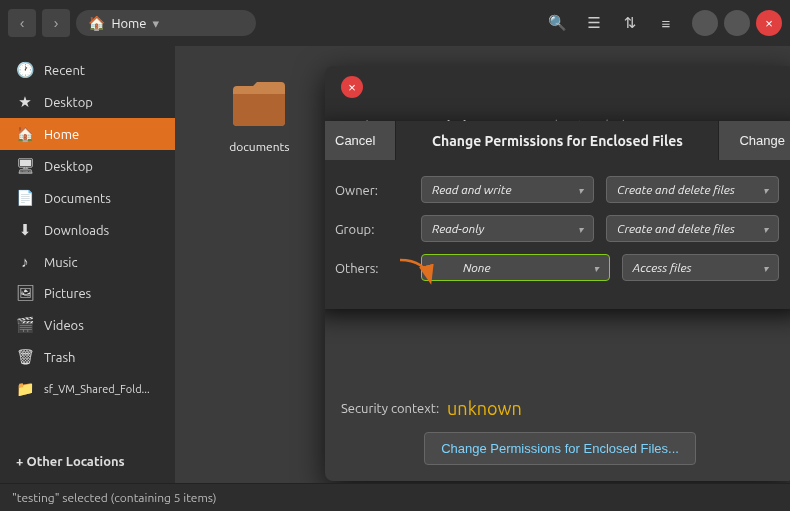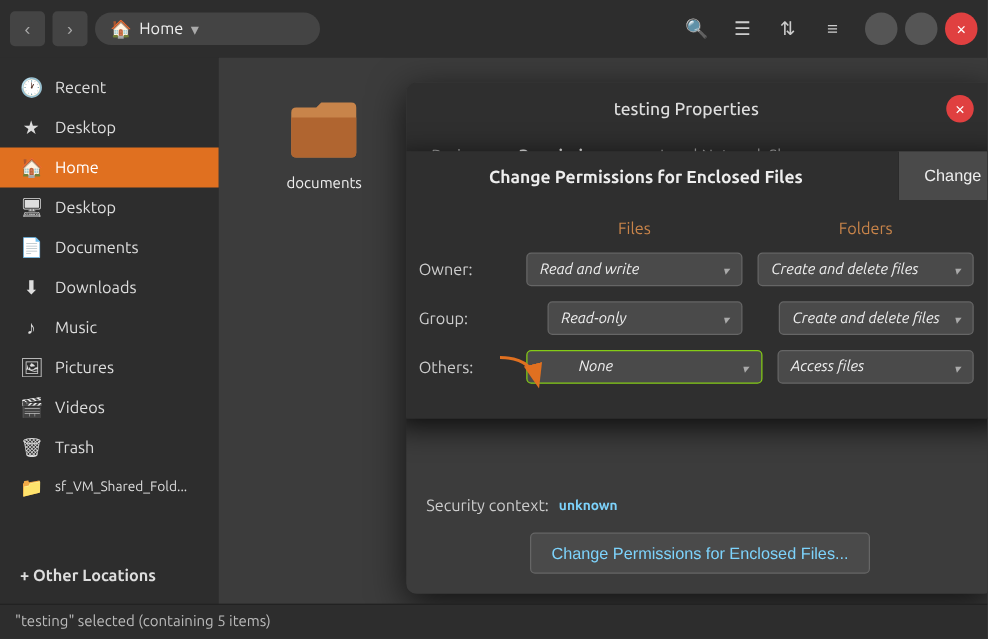--- a/index.html
+++ b/index.html
@@ -329,21 +329,21 @@
     
     .security-row {
       display: flex;
       align-items: center;
       gap: 8px;
       margin-top: 10px;
       margin-bottom: 14px;
       text-align: right;
     }
     .security-label { color: #ccc; font-size: 13px; }
-    .security-value { color: #7dd3fc; font-size: 11px; font-weight: bold; }
+    .security-value { color: #eab308; font-size: 18px; }
 
     .change-perms-btn {
       background: #4a4a4a;
       border: 1px solid #666;
       color: #7dd3fc;
       padding: 8px 16px;
       border-radius: 4px;
       cursor: pointer;
       font-size: 13px;
       display: block;
@@ -480,59 +480,55 @@
             <rect x="8" y="20" width="24" height="2" fill="#aaa"></rect>
             <rect x="8" y="26" width="24" height="2" fill="#aaa"></rect>
             <rect x="8" y="32" width="16" height="2" fill="#aaa"></rect>
           </svg>
         </div>
         <span class="file-label">file1.txt</span>
       </div>
 
       <div class="properties-dialog">
         <div class="dialog-title-bar">
-          <span style="flex:1; text-align:center; color:#ddd; font-size:14px; font-weight:500;">testing Properties</span>
           <button class="dialog-close">×</button>
         </div>
         <div class="dialog-tabs">
           <div class="dialog-tab">Basic</div>
           <div class="dialog-tab active">Permissions</div>
           <div class="dialog-tab">Local Network Share</div>
         </div>
         <div class="dialog-body">
           <div class="owner-row">
             <span class="owner-label">Owner:</span>
             <span class="owner-badge">Me</span>
           </div>
 
           <div class="inner-modal">
             <div class="inner-modal-header">
+              <button class="inner-cancel-btn">Cancel</button>
               <span class="inner-modal-title">Change Permissions for Enclosed Files</span>
               <button class="inner-change-btn">Change</button>
             </div>
             <div class="inner-modal-body">
 
-              <div class="perm-header-row">
-                <span class="perm-col-header">Files</span>
-                <span class="perm-col-header">Folders</span>
-              </div>
 
               <div class="perm-row">
                 <span class="perm-row-label">Owner:</span>
                 <div class="perm-select">
                   <span>Read and write</span>
                   <span class="arrow">▾</span>
                 </div>
                 <div class="perm-select">
                   <span>Create and delete files</span>
                   <span class="arrow">▾</span>
                 </div>
               </div>
 
-              <div class="perm-row" style="position:relative;gap:17px;">
+              <div class="perm-row" style="position:relative;">
 
                 <div style="position:absolute; left:60px; top:40px; z-index:5; pointer-events:none;">
                   <svg width="50" height="30" viewBox="0 0 50 30">
                     <path d="M5 5 Q 30 5 35 25" stroke="#e07020" stroke-width="2.5" fill="none" marker-end="url(#arrowhead)"></path>
                     <defs>
                       <marker id="arrowhead" markerWidth="8" markerHeight="8" refX="6" refY="3" orient="auto">
                         <path d="M0,0 L0,6 L8,3 z" fill="#e07020"></path>
                       </marker>
                     </defs>
                   </svg>

